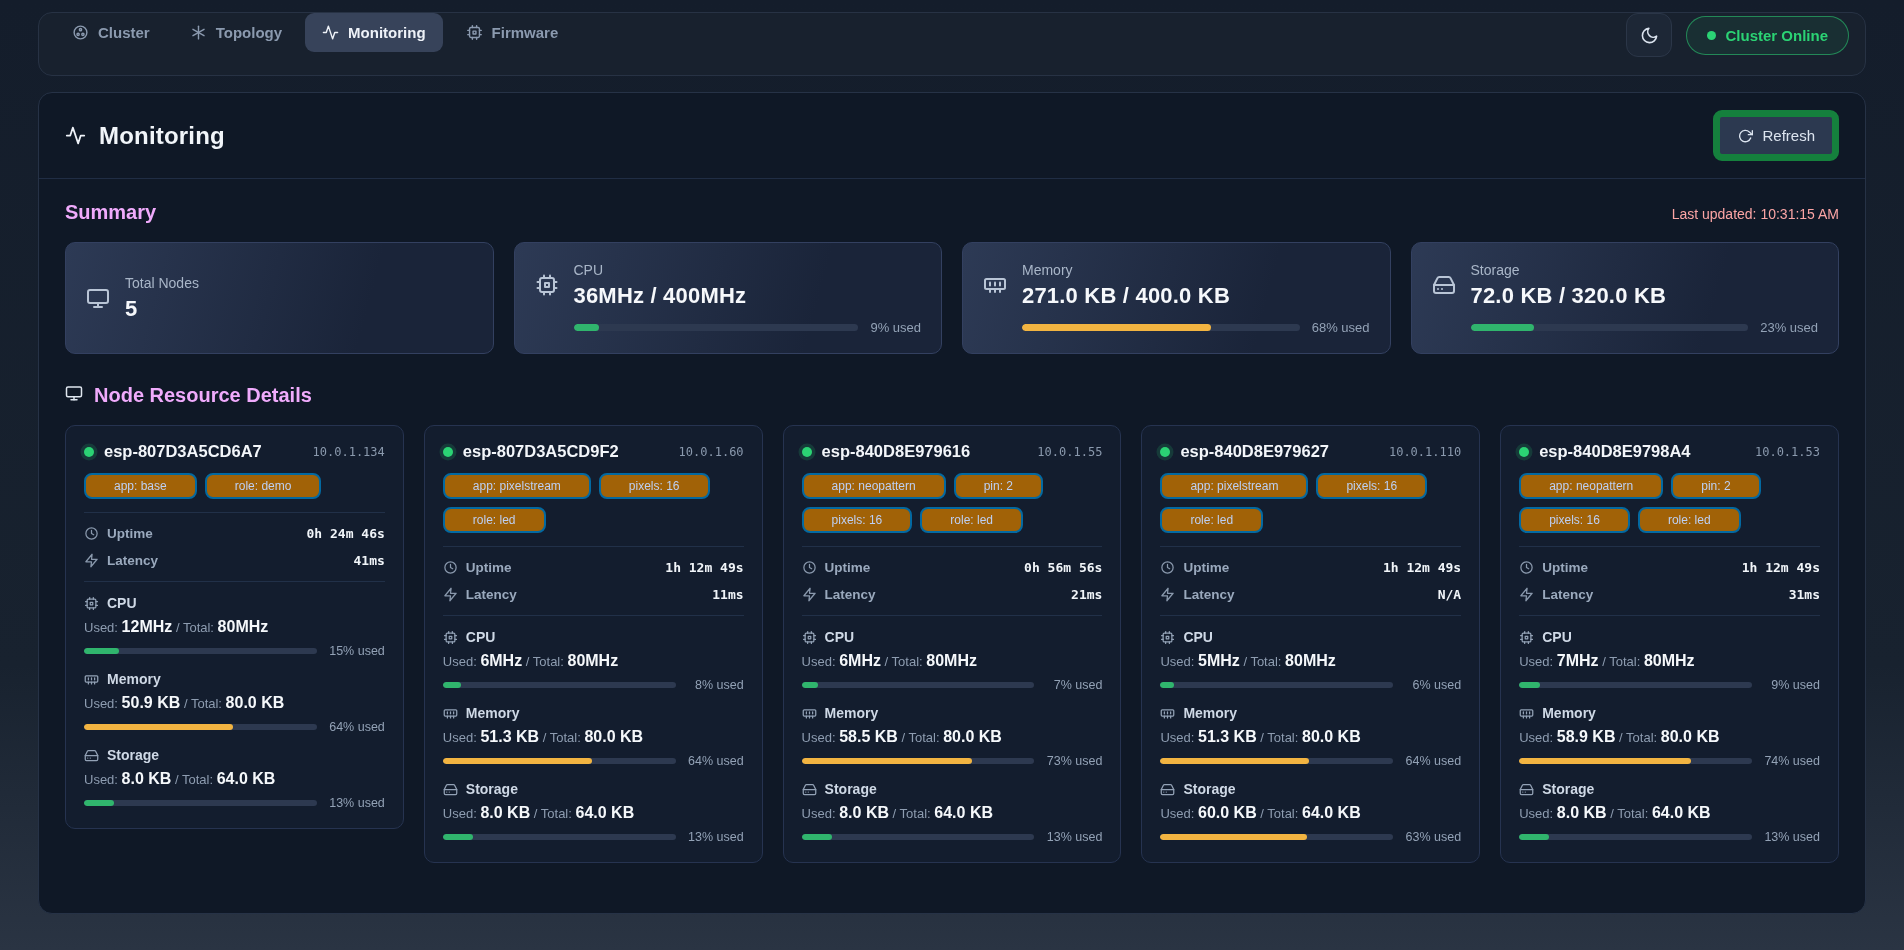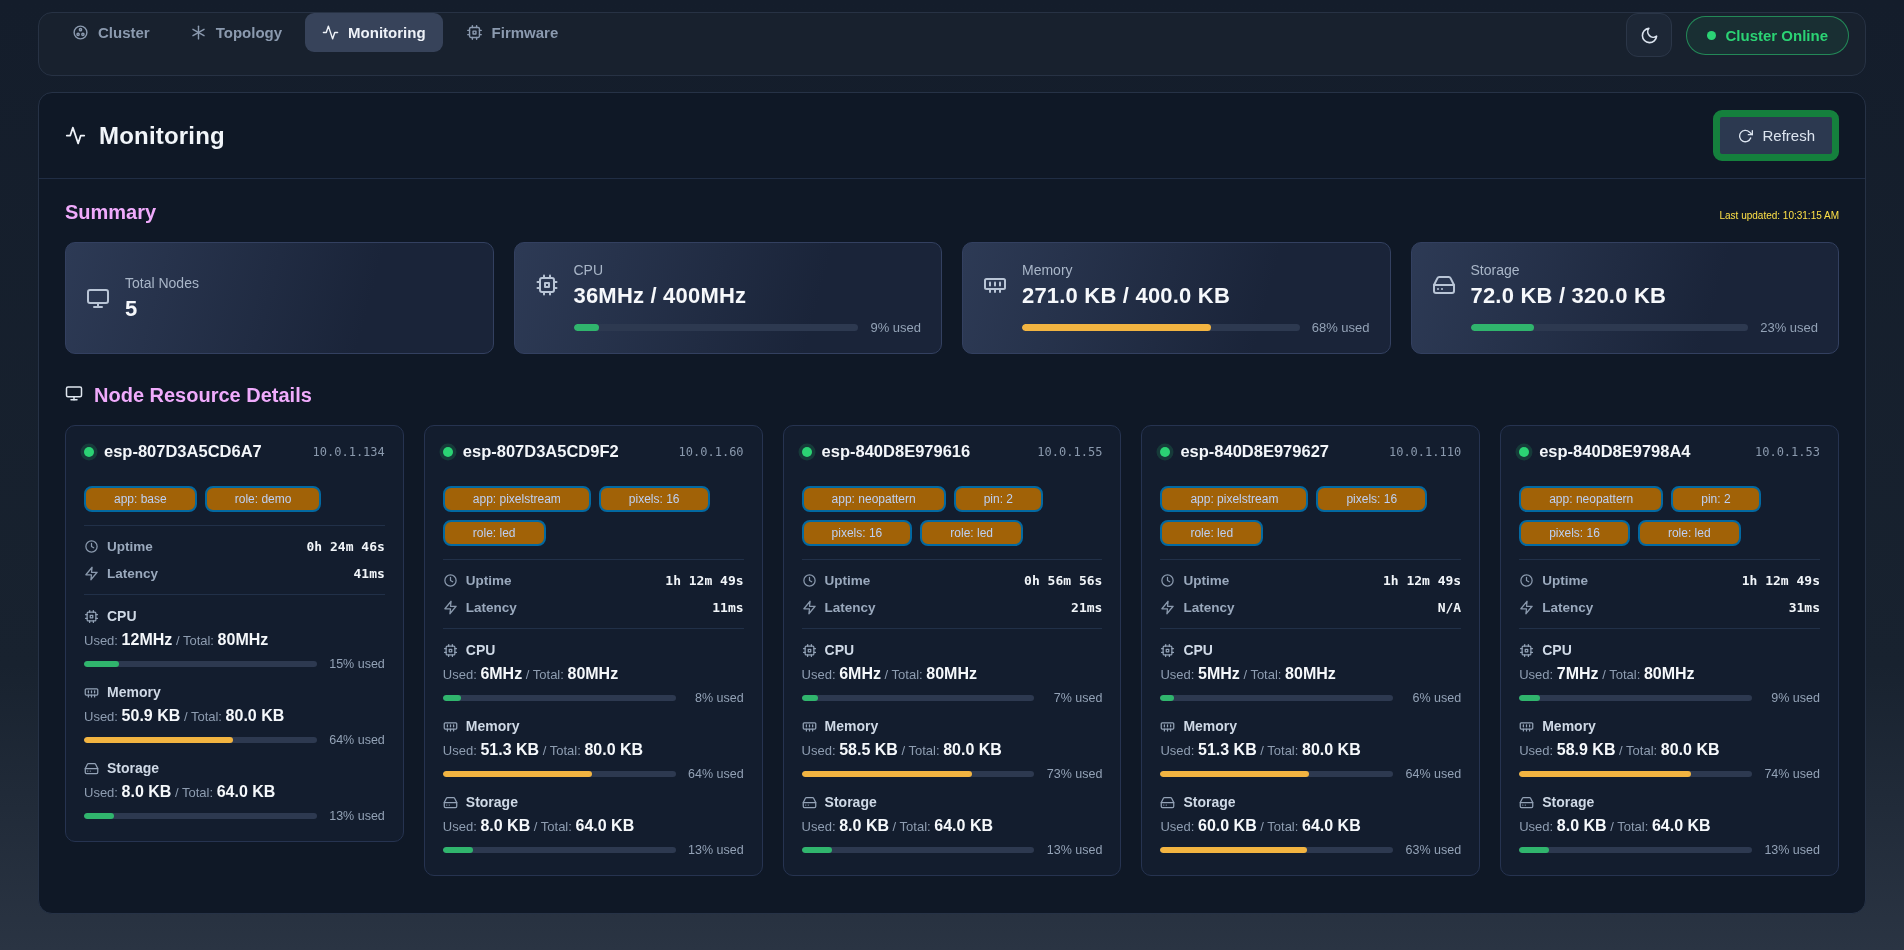--- a/index.html
+++ b/index.html
@@ -33,39 +33,39 @@
   .panel{margin-top:16px;height:822px;background:#0f1826;border:1px solid #263246;border-radius:14px;overflow:hidden}
   .panel-header{display:flex;align-items:center;justify-content:space-between;padding:17px 26px;border-bottom:1px solid #202d44}
   .panel-title{display:flex;align-items:center;gap:13px;color:#eef2f8}
   .panel-title h1{font-size:24px;font-weight:700;letter-spacing:.2px;color:#f1f5f9}
   .refresh-btn{display:flex;align-items:center;gap:9px;padding:10px 17px;border-radius:9px;
     background:#2c3950;border:7px solid #15803d;color:#dce4ef;font-size:15px;font-family:inherit;cursor:pointer}
   .panel-body{padding:22px 26px}
 
   .summary-head{display:flex;align-items:baseline;justify-content:space-between;margin-bottom:18px}
   h2.section{font-size:20px;font-weight:700;color:#f0abfc}
-  .muted{font-size:10px;color:#fde047}
+  .muted{font-size:14px;color:#fca5a5}
 
   .summary-grid{display:grid;grid-template-columns:repeat(4,1fr);gap:20px;margin-bottom:30px}
   .summary-card{min-height:112px;border-radius:10px;border:1px solid #334060;
     background:linear-gradient(105deg,#2d3a55 0%,#1a2439 70%);
     padding:16px 20px;display:flex;flex-direction:column;justify-content:center}
   .sc-top{display:flex;align-items:center;gap:15px}
   .sc-icon{color:#b9c5d6}
   .sc-label{font-size:14px;color:#a9b6c8;margin-bottom:5px}
   .sc-value{font-size:22px;font-weight:700;color:#f6f8fb;letter-spacing:.2px}
   .sc-bar-row{display:flex;align-items:center;gap:12px;margin-top:11px;padding-left:39px}
   .bar{flex:1;height:7px;border-radius:99px;background:#2d3950;overflow:hidden}
   .bar-fill{height:100%;border-radius:99px}
   .pct{font-size:13px;color:#93a2b6;white-space:nowrap}
 
   .nodes-head{display:flex;align-items:flex-start;gap:11px;margin-bottom:18px;color:#dfe6ef}
   .nodes-grid{display:grid;grid-template-columns:repeat(5,1fr);gap:20px;align-items:start}
   .node-card{background:#131d2e;border:1px solid #263350;border-radius:10px;padding:16px 18px}
-  .node-head{display:flex;align-items:center;gap:10px;margin-bottom:25px}
+  .node-head{display:flex;align-items:center;gap:10px;margin-bottom:12px}
   .ndot{width:10px;height:10px;border-radius:50%;background:var(--status);
     box-shadow:0 0 0 3.5px rgba(43,211,116,.16);flex:none}
   .node-name{font-size:16.5px;font-weight:700;color:#f3f6fa;white-space:nowrap}
   .node-ip{margin-left:auto;font-family:"DejaVu Sans Mono",monospace;font-size:12px;color:#8a99ad}
   .badges{display:flex;flex-wrap:wrap;gap:8px;margin-bottom:13px}
   .badge{font-size:12px;color:#bdd0f4;background:#a16207;border:2px solid #0369a1;border-radius:8px;padding:4px 28px}
   .stats-block{border-top:1px solid #213048;border-bottom:1px solid #213048;padding:7px 0;margin-bottom:13px}
   .stat-row{display:flex;align-items:center;padding:6px 0}
   .stat-label{display:flex;align-items:center;gap:8px;font-size:13.5px;font-weight:600;color:#9aa9bd}
   .stat-label .icon{color:#8a99ad}

